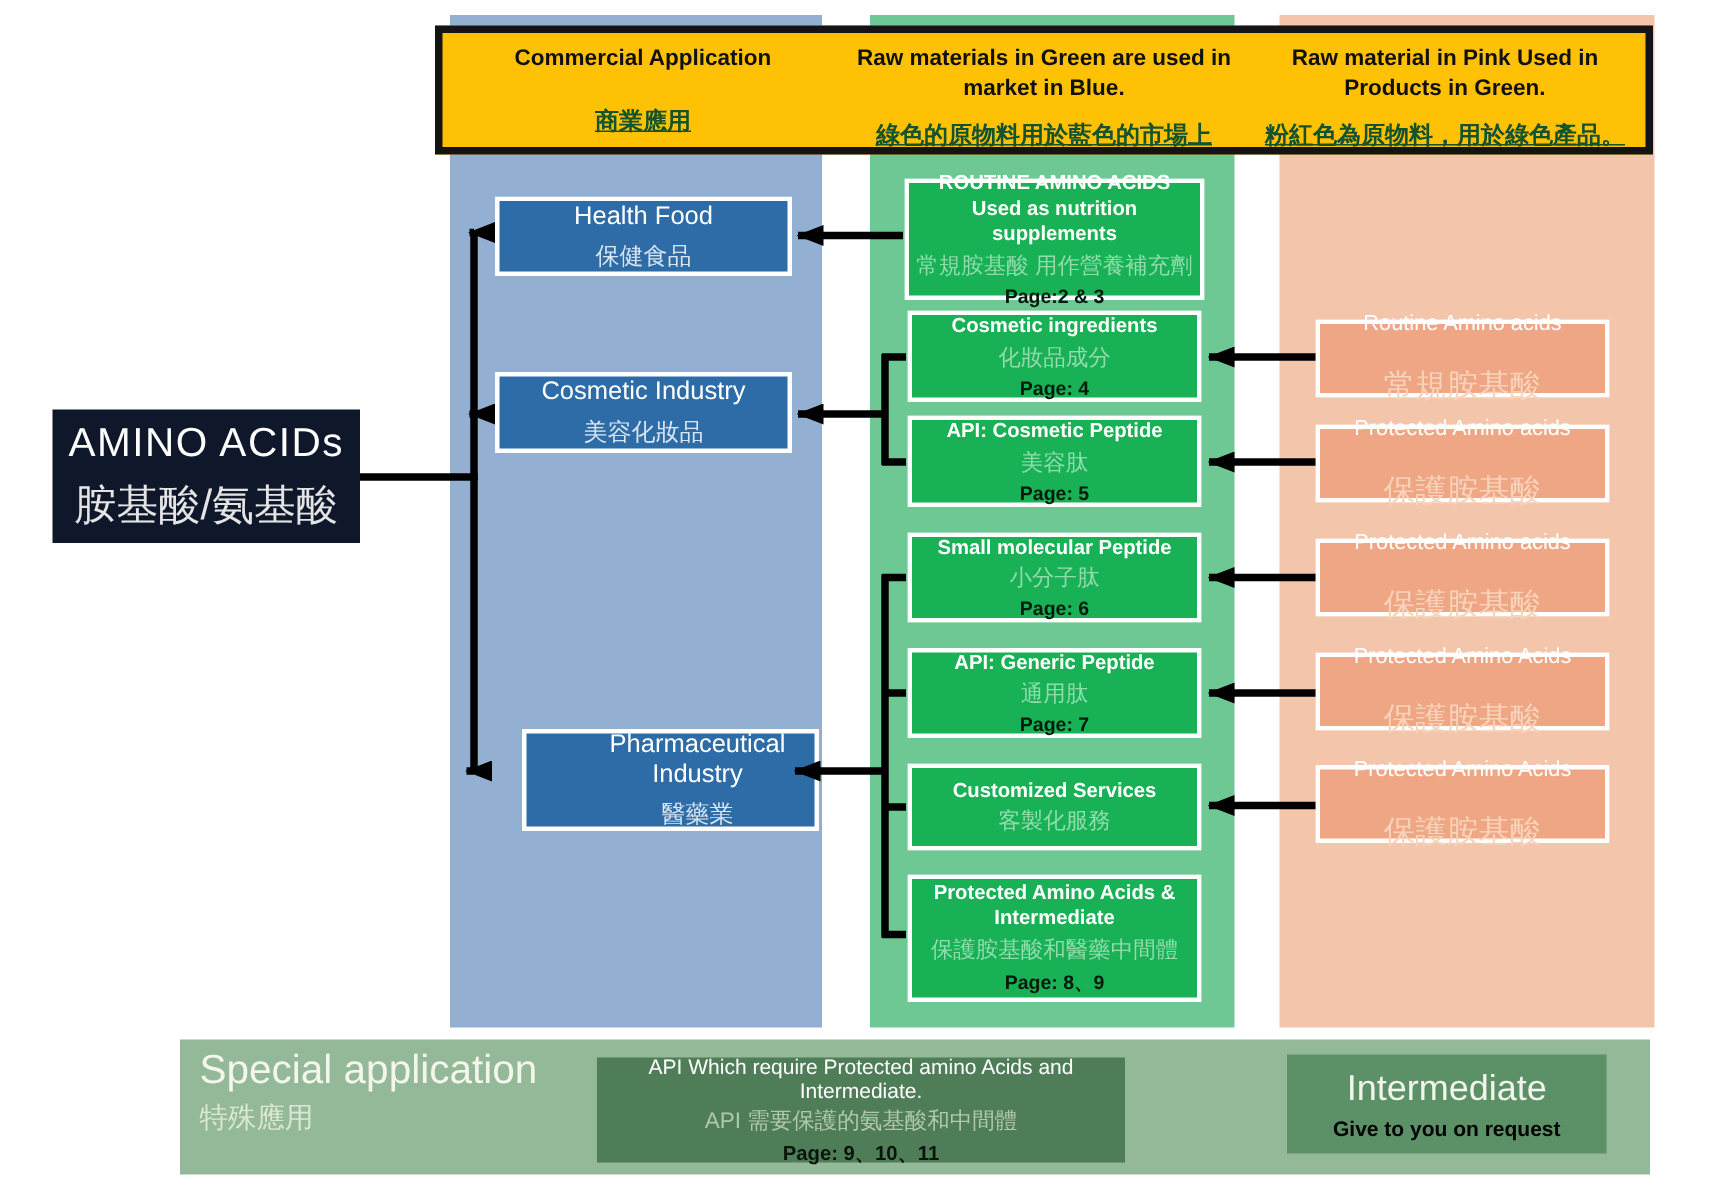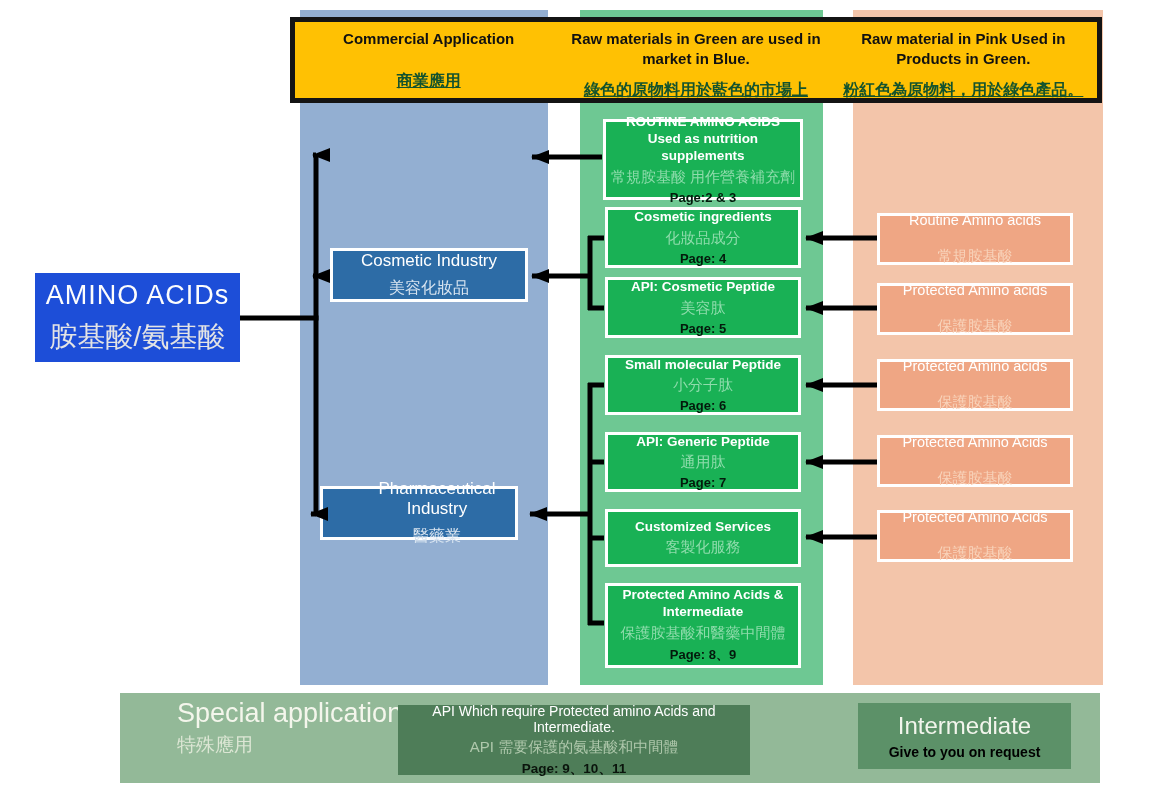--- a/index.html
+++ b/index.html
@@ -15,21 +15,21 @@
 
   
   .gold{left:290px;top:17px;width:812px;height:86px;background:#FFC103;
         border:5px solid #141414;z-index:30;display:flex;}
   .gold-cell{flex:1;display:flex;flex-direction:column;justify-content:space-between;
              align-items:center;text-align:center;padding:7px 4px 6px 4px;gap:12px;}
   .gold-en{font-size:15px;font-weight:700;color:#111;line-height:1.3;}
   .gold-zh{font-size:16px;font-weight:700;color:#14532d;text-decoration:underline;}
 
   
-  .amino{left:35px;top:273px;width:205px;height:89px;background:#1d4ed8;z-index:10;
+  .amino{left:35px;top:273px;width:205px;height:89px;background:#0f172a;z-index:10;
          display:flex;flex-direction:column;justify-content:center;align-items:center;gap:7px;}
   .amino-en{font-size:27px;color:#FDFDFD;letter-spacing:1px;}
   .amino-zh{font-size:28px;color:#E4E4E4;}
 
   
   .mbox{left:330px;width:198px;background:#2D6CA6;border:3px solid #fff;z-index:10;
         display:flex;flex-direction:column;justify-content:center;align-items:center;gap:7px;text-align:center;}
   .m-title{font-size:17px;color:#fff;}
   .m-zh{font-size:16px;color:#D8E4F0;}
 
@@ -37,25 +37,25 @@
   .gbox{left:605px;width:196px;background:#19B155;border:3px solid #fff;z-index:10;
         display:flex;flex-direction:column;justify-content:center;align-items:center;gap:3px;text-align:center;padding:2px;}
   .g-title{font-size:13.5px;font-weight:700;color:#fff;line-height:1.25;}
   .g-zh{font-size:15px;color:#8FDCAC;}
   .g-page{font-size:13px;font-weight:700;color:#031a0c;}
 
   
   .pbox{left:877px;width:196px;height:52px;background:#EFA684;border:3px solid #fff;z-index:10;
         display:flex;flex-direction:column;justify-content:center;align-items:center;gap:19px;text-align:center;}
   .p-title{font-size:14.5px;color:#fff;}
-  .p-zh{font-size:15px;color:#F8D3BA;}
+  .p-zh{font-size:21px;color:#F8D3BA;}
 
   
   .band{left:120px;top:693px;width:980px;height:90px;background:#93B998;z-index:5;}
-  .special{left:133px;top:698px;z-index:10;color:#F4F6EC;margin-left:44px;}
+  .special{left:133px;top:698px;z-index:10;color:#F4F6EC;}
   .special-en{font-size:27px;}
   .special-zh{font-size:19px;color:#DCE6D4;margin-top:3px;}
   .api-box{left:398px;top:705px;width:352px;height:70px;background:#4E7D58;z-index:10;
            display:flex;flex-direction:column;justify-content:center;align-items:center;gap:3px;text-align:center;}
   .api-en{font-size:14px;color:#fff;}
   .api-zh{font-size:15px;color:#AFC8AC;}
   .api-page{font-size:13.5px;font-weight:700;color:#0a140c;}
   .inter-box{left:858px;top:703px;width:213px;height:66px;background:#5C9168;z-index:10;
              display:flex;flex-direction:column;justify-content:center;align-items:center;gap:4px;text-align:center;}
   .inter-title{font-size:24px;color:#F2F5EC;}
@@ -88,25 +88,29 @@
       <div class="gold-en">Raw material in Pink Used in Products in Green.</div>
       <div class="gold-zh">粉紅色為原物料，用於綠色產品。</div>
     </div>
   </div>
 
   <div class="abs amino">
     <div class="amino-en">AMINO ACIDs</div>
     <div class="amino-zh">胺基酸/氨基酸</div>
   </div>
 
+  <div class="abs mbox" style="top:131px;height:53px;">
+    <div class="m-title">Health Food</div>
+    <div class="m-zh">保健食品</div>
+  </div>
   <div class="abs mbox" style="top:248px;height:54px;">
     <div class="m-title">Cosmetic Industry</div>
     <div class="m-zh">美容化妝品</div>
   </div>
-  <div class="abs mbox" style="left:320px;top:486px;height:54px;padding-left:36px;">
+  <div class="abs mbox" style="left:348px;top:486px;height:68px;padding-left:36px;">
     <div class="m-title">Pharmaceutical Industry</div>
     <div class="m-zh">醫藥業</div>
   </div>
 
   <div class="abs gbox" style="left:603px;top:119px;width:200px;height:81px;">
     <div class="g-title">ROUTINE AMINO ACIDS Used as nutrition supplements</div>
     <div class="g-zh">常規胺基酸 用作營養補充劑</div>
     <div class="g-page">Page:2 &amp; 3</div>
   </div>
   <div class="abs gbox" style="top:207px;height:61px;">

